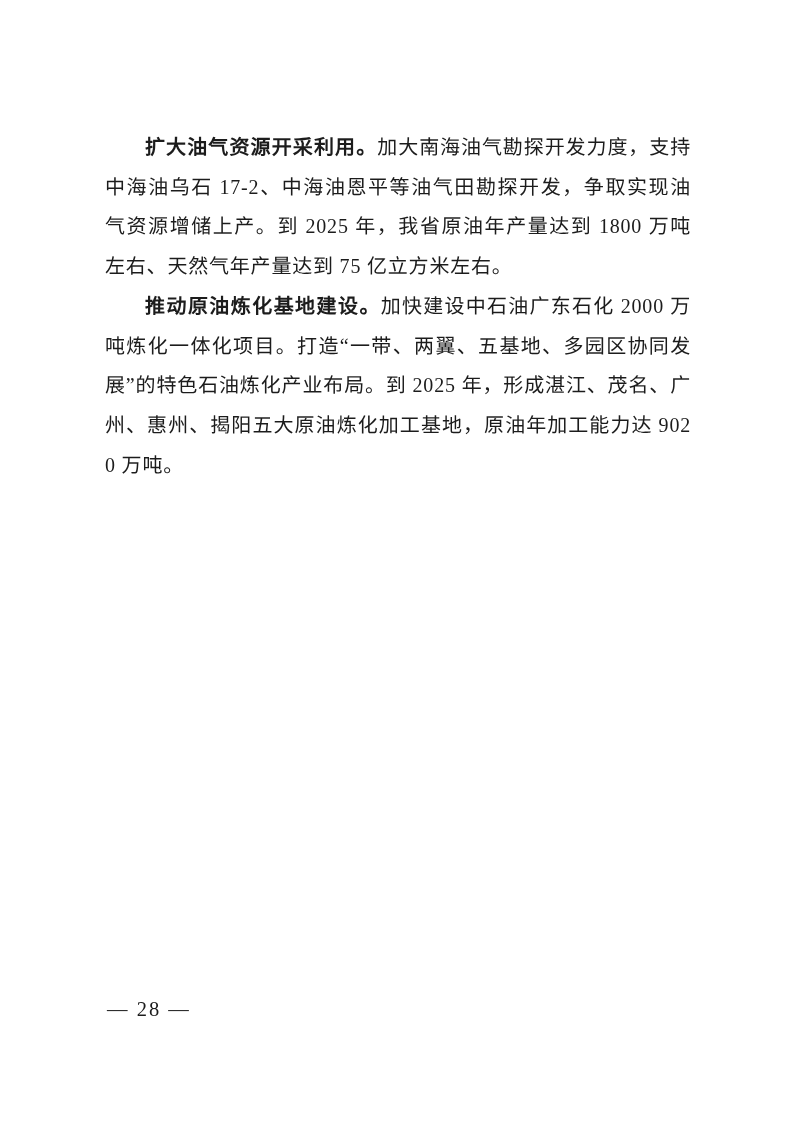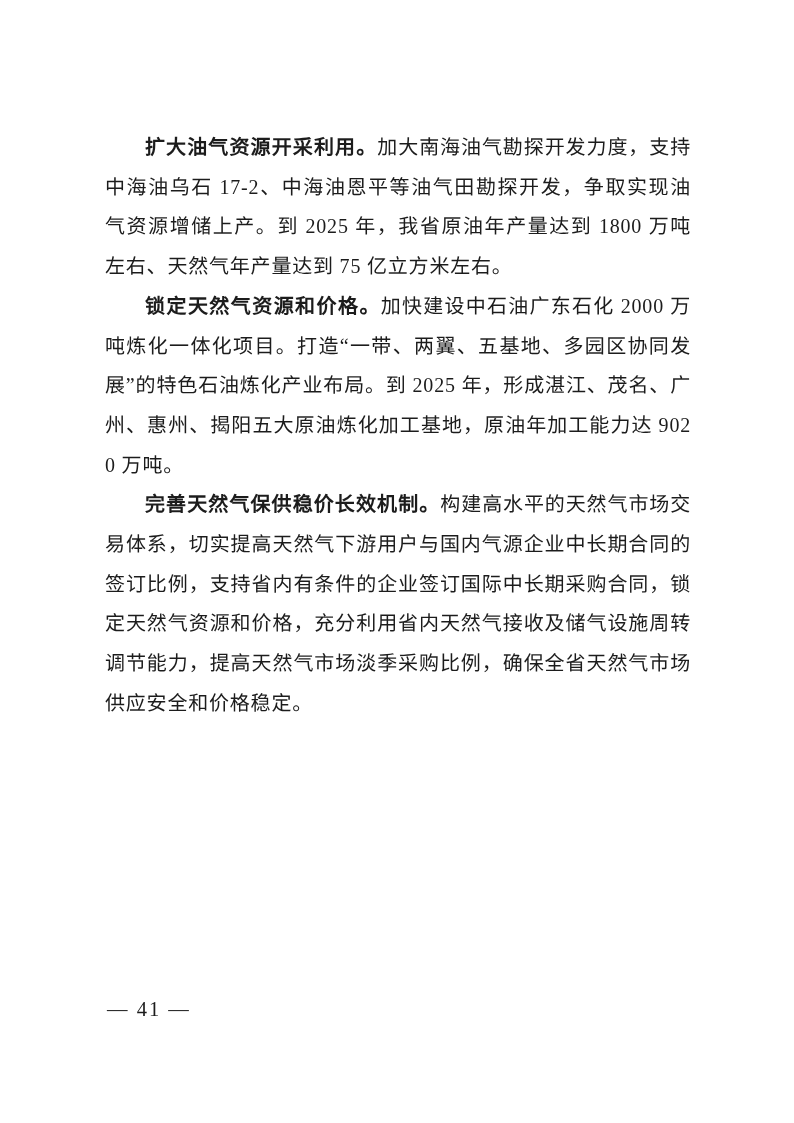--- a/index.html
+++ b/index.html
@@ -48,21 +48,20 @@
   }
 </style>
 </head>
 <body>
 
 <div class="page">
   <div class="content">
 
     <p class="para"><span class="lead">扩大油气资源开采利用。</span><span>加大南海油气勘探开发力度，支持中海油乌石 17-2、中海油恩平等油气田勘探开发，争取实现油气资源增储上产。到 2025 年，我省原油年产量达到 1800 万吨左右、天然气年产量达到 75 亿立方米左右。</span></p>
 
-    <p class="para"><span class="lead">锁定天然气资源和价格。</span><span>加快建设中石油广东石化 2000 万吨炼化一体化项目。打造“一带、两翼、五基地、多园区协同发展”的特色石油炼化产业布局。到 2025 年，形成湛江、茂名、广州、惠州、揭阳五大原油炼化加工基地，原油年加工能力达 9020 万吨。</span></p>
+    <p class="para"><span class="lead">推动原油炼化基地建设。</span><span>加快建设中石油广东石化 2000 万吨炼化一体化项目。打造“一带、两翼、五基地、多园区协同发展”的特色石油炼化产业布局。到 2025 年，形成湛江、茂名、广州、惠州、揭阳五大原油炼化加工基地，原油年加工能力达 9020 万吨。</span></p>
 
 
-    <p class="para"><span class="lead">完善天然气保供稳价长效机制。</span><span>构建高水平的天然气市场交易体系，切实提高天然气下游用户与国内气源企业中长期合同的签订比例，支持省内有条件的企业签订国际中长期采购合同，锁定天然气资源和价格，充分利用省内天然气接收及储气设施周转调节能力，提高天然气市场淡季采购比例，确保全省天然气市场供应安全和价格稳定。</span></p>
 
   </div>
 
-  <div class="footer">— 41 —</div>
+  <div class="footer">— 28 —</div>
 </div>
 
 </body></html>

